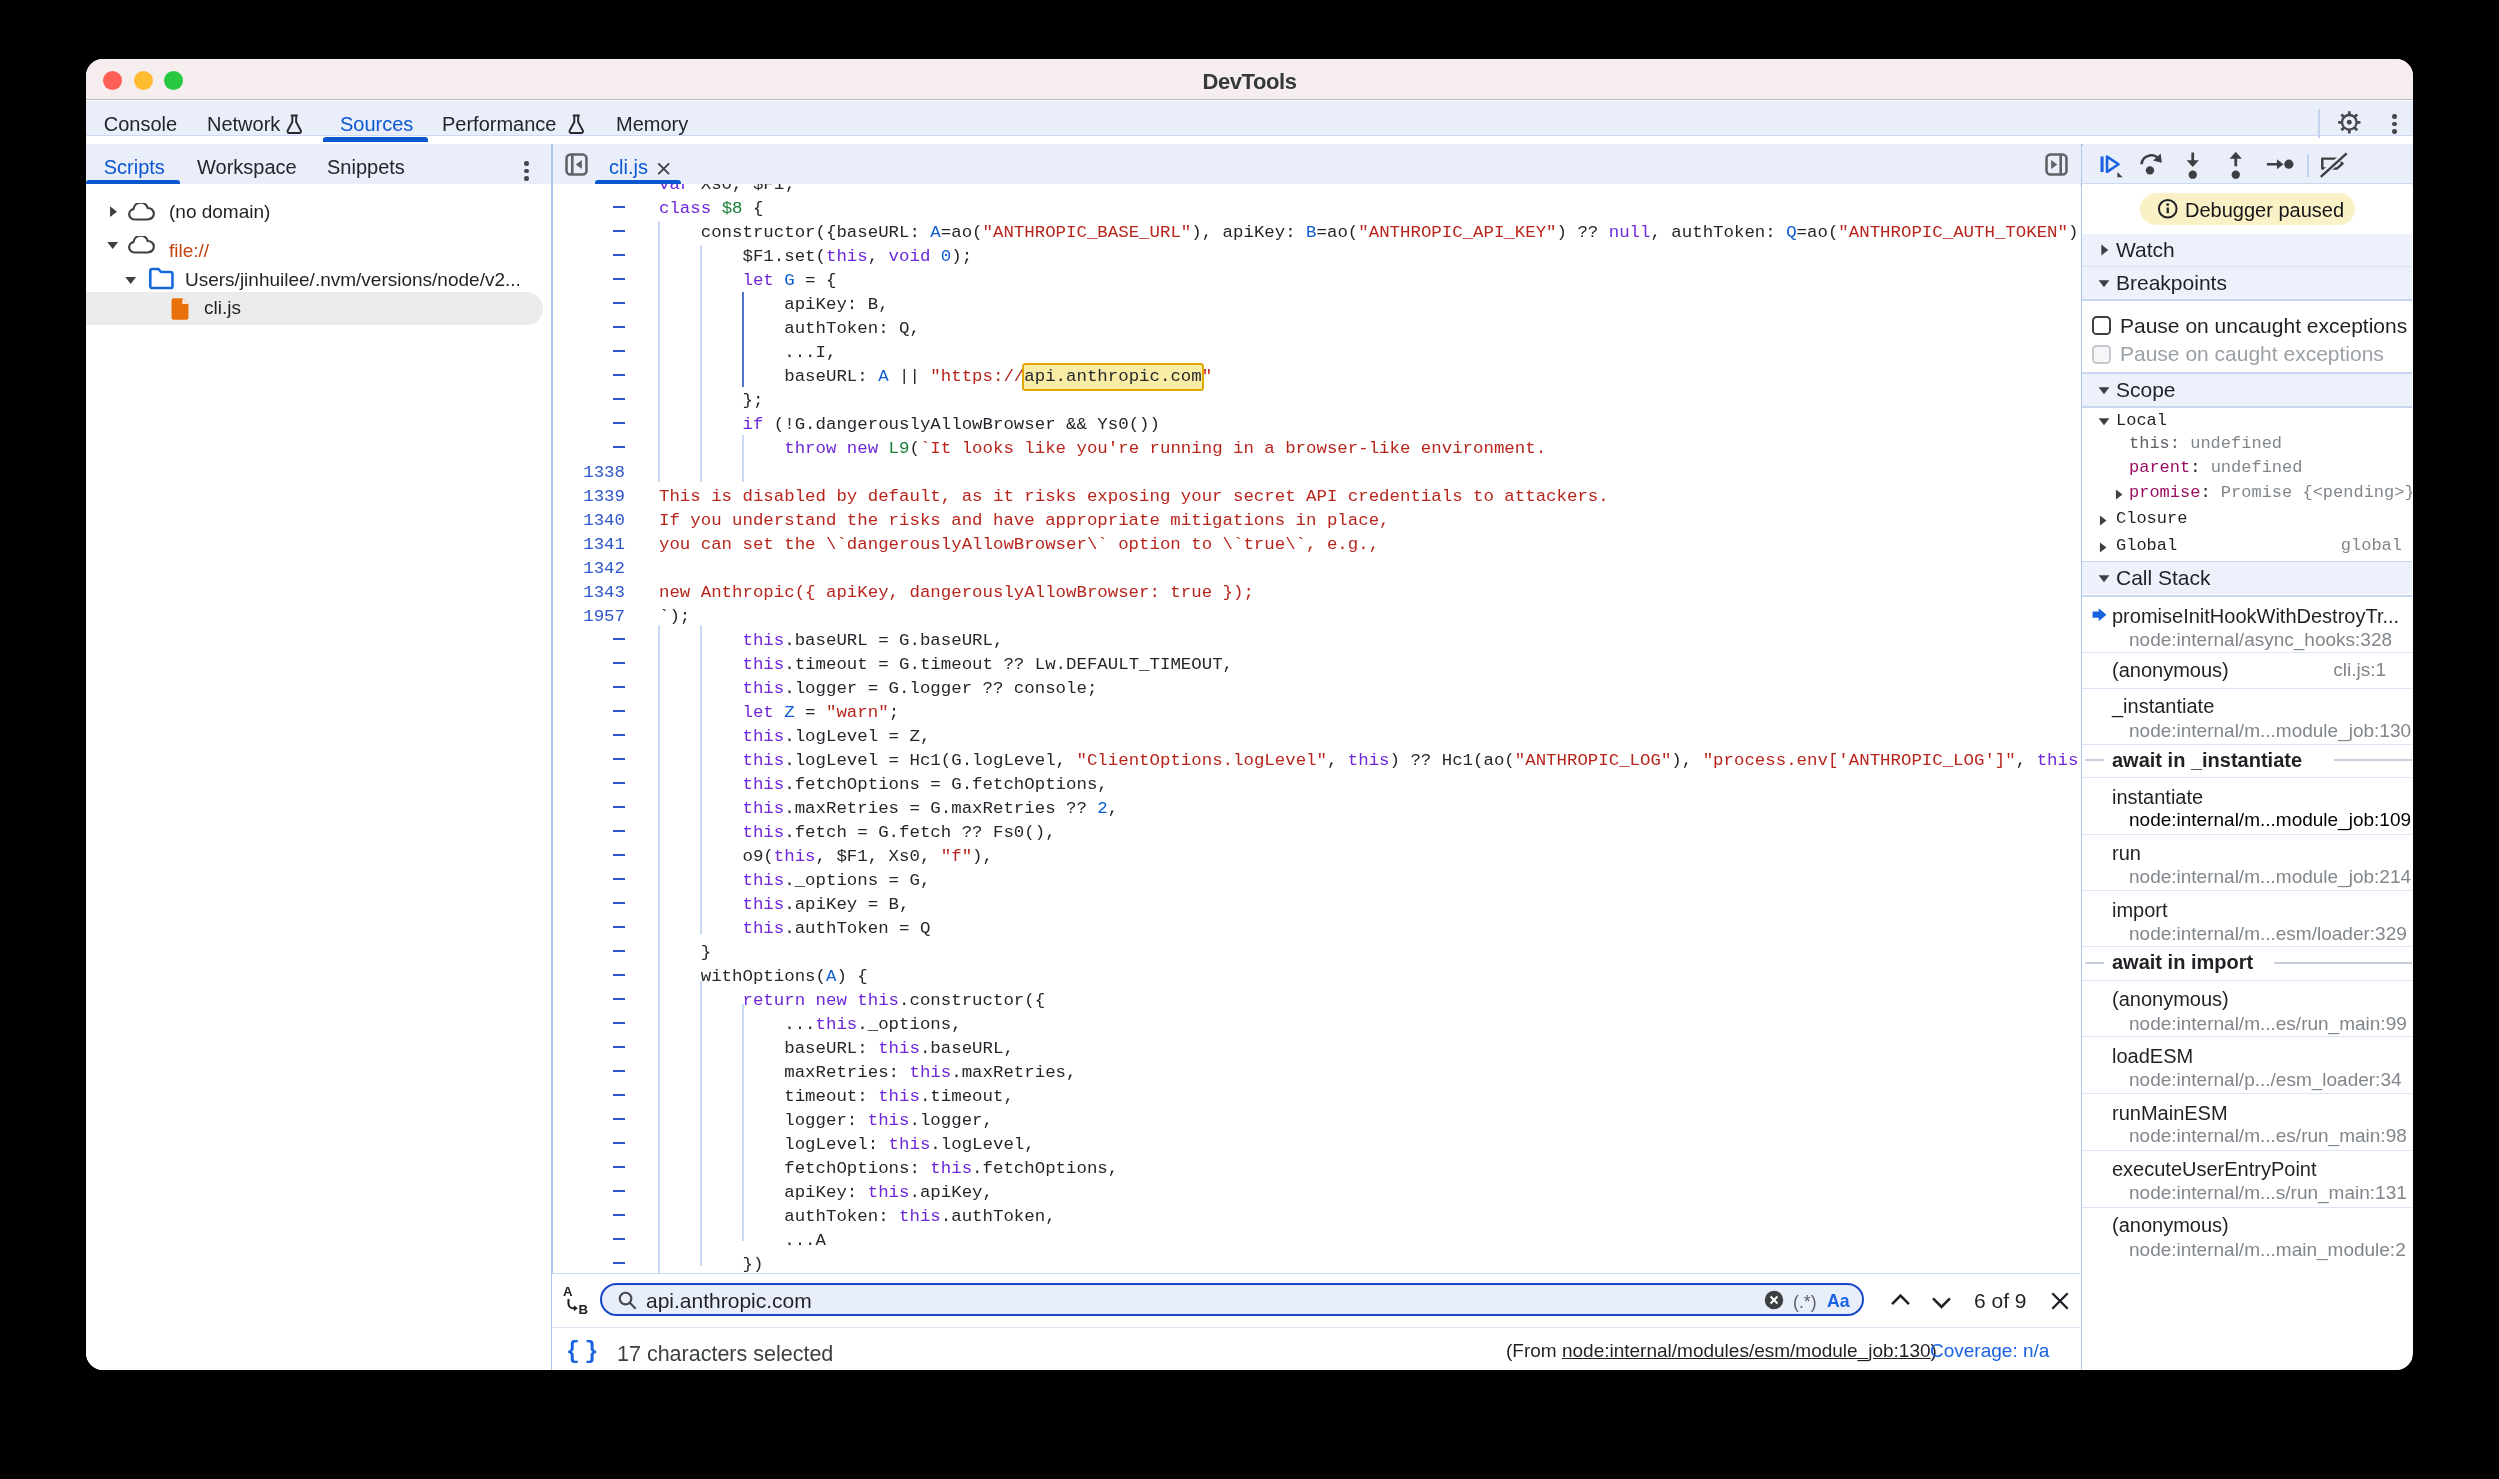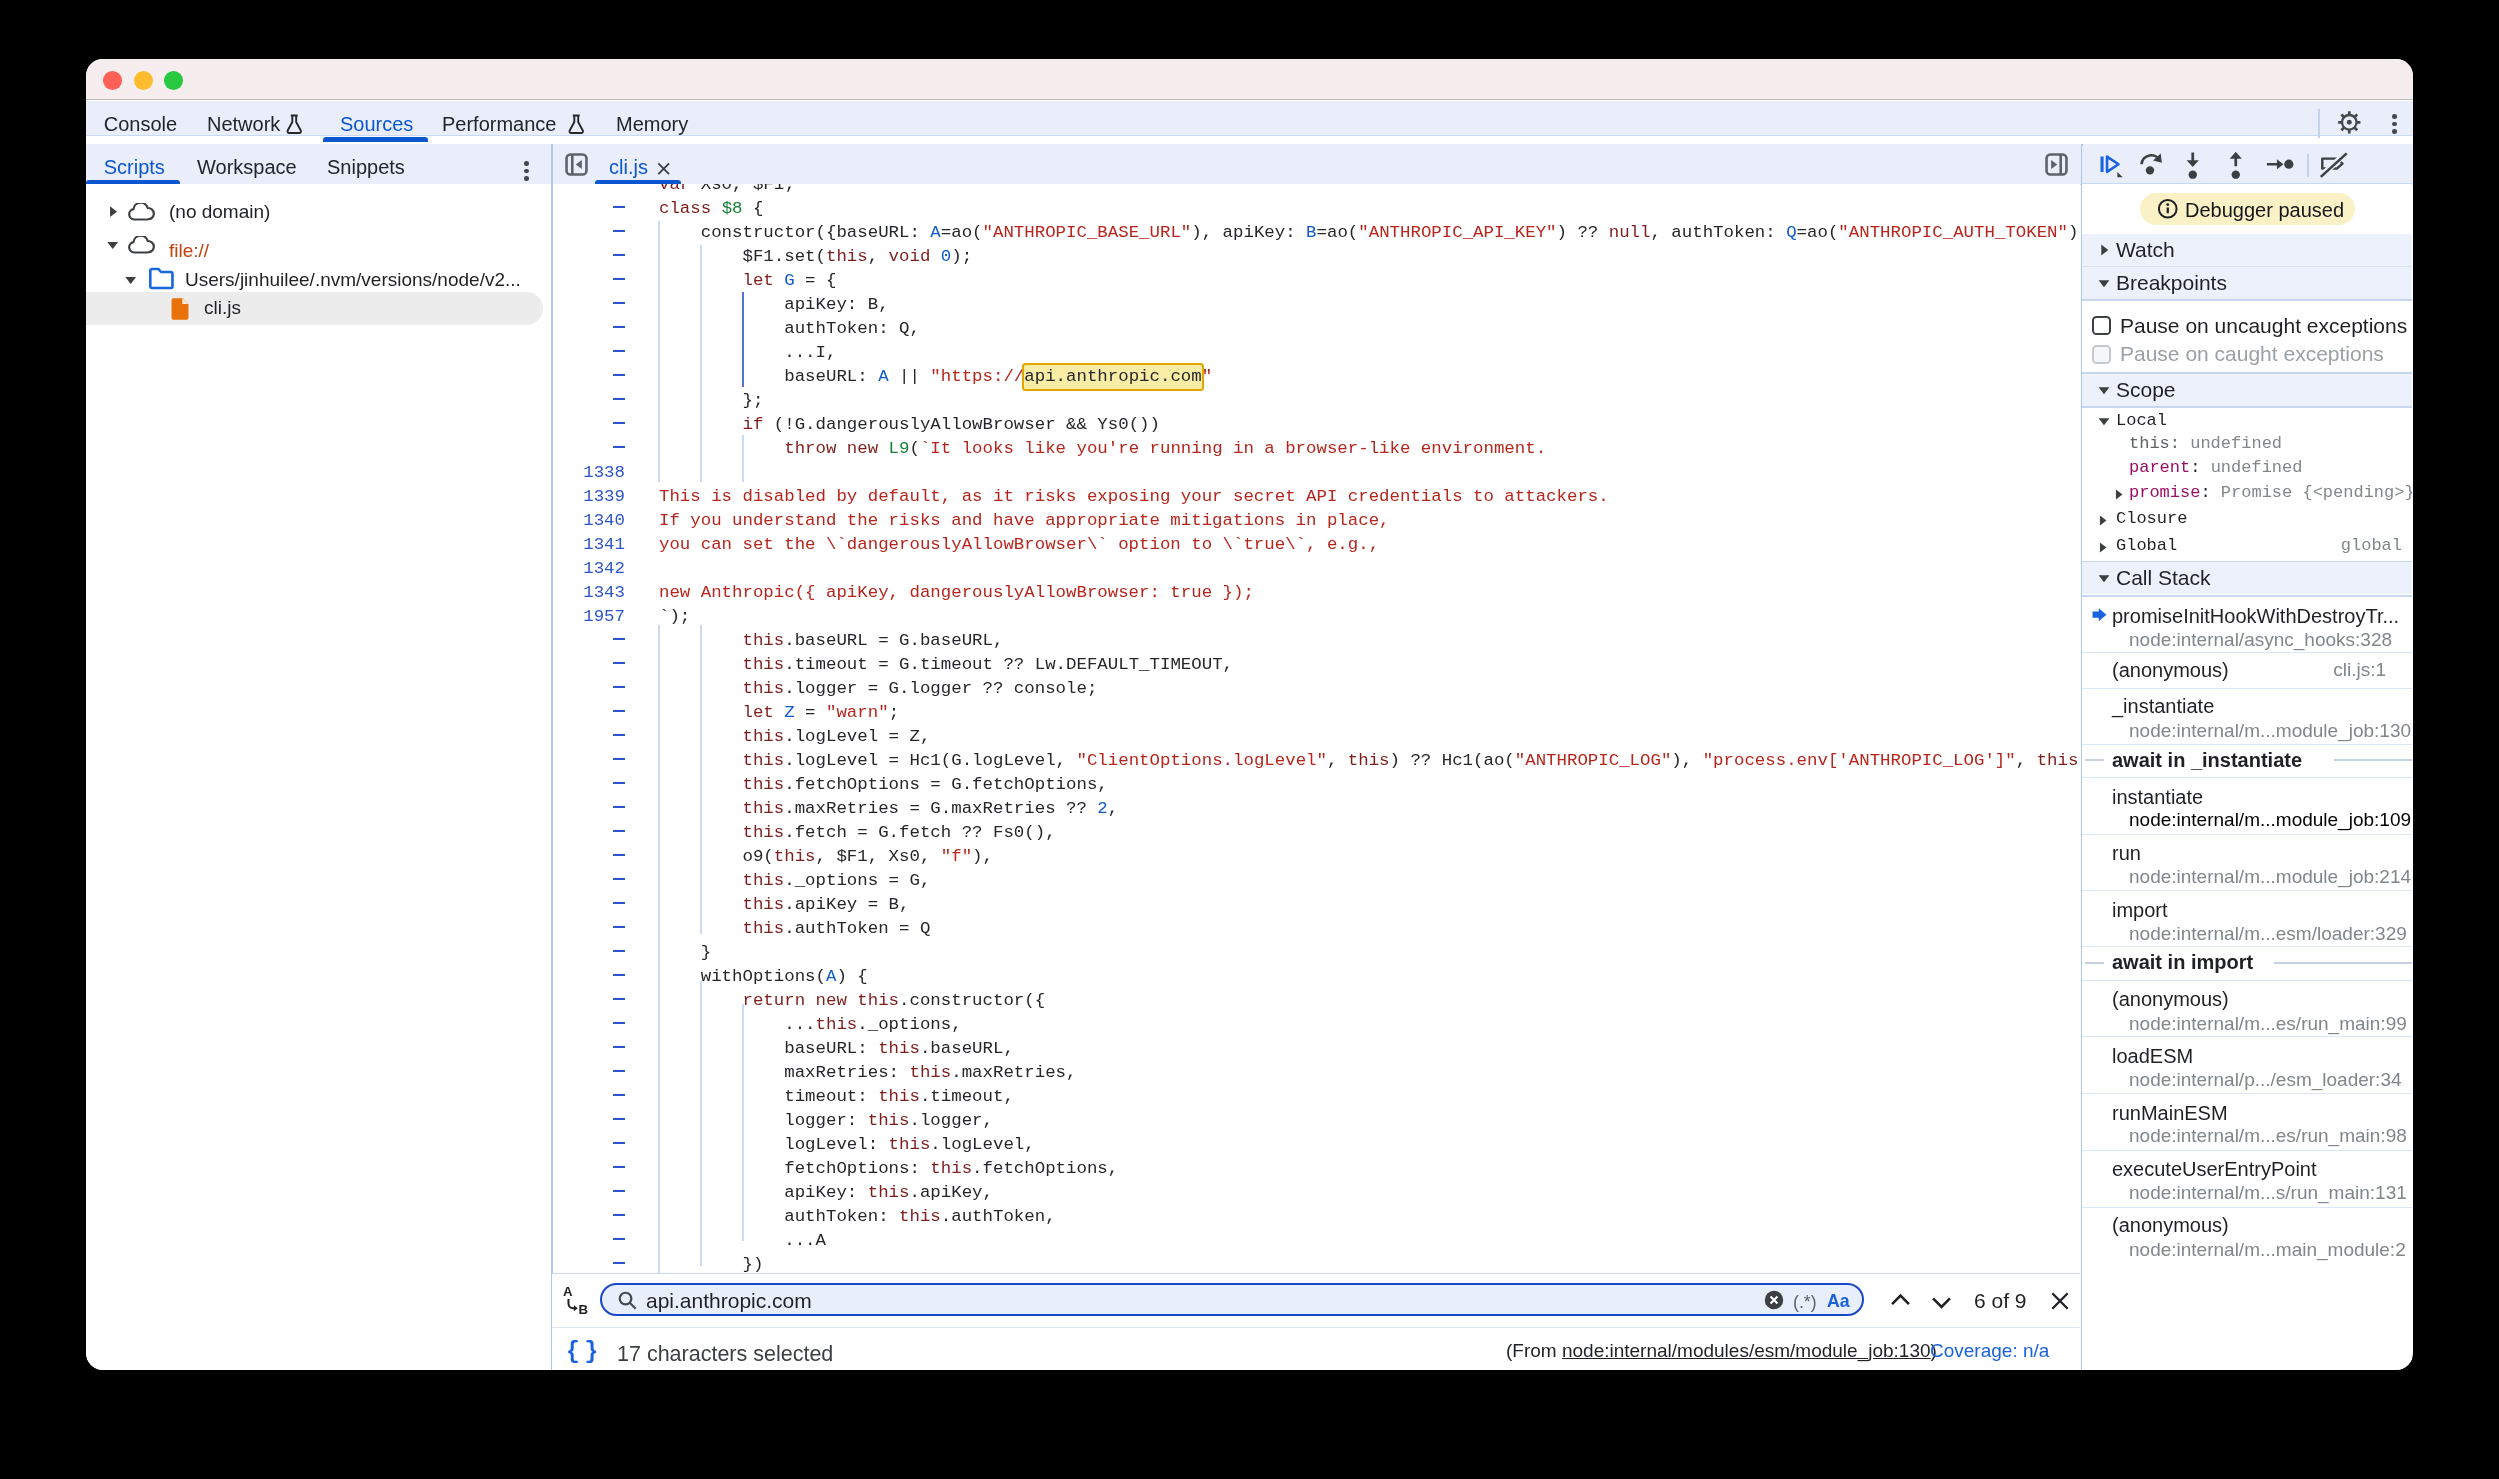--- a/index.html
+++ b/index.html
@@ -26,35 +26,36 @@
   #vd2 { position:absolute; left:1995px; top:85px; width:1.5px; height:1227px; background:#aec5f1; }
   #editor { position:absolute; left:466px; top:125px; width:1528px; height:1089px; background:#fff; overflow:hidden; }
   #rpanel { position:absolute; left:1996px; top:87px; width:330px; height:1224px; background:#fff; overflow:hidden; }
   
   #searchrow { position:absolute; left:466px; top:1214px; width:1528px; height:54px; background:#fff; border-top:1.5px solid #c9d8f1; }
   #statusrow { position:absolute; left:466px; top:1268px; width:1528px; height:43px; background:#fff; border-top:1.5px solid #dfe6f3; }
   #code { position:absolute; left:107px; top:-10.6px; font-family:"Liberation Mono",monospace;
           font-size:17.4px; line-height:24px; white-space:pre; color:#24262b; }
   #gutter { position:absolute; left:0px; top:-10.6px; width:73px; text-align:right;
             font-family:"Liberation Mono",monospace; font-size:17.4px; line-height:24px; color:#2d55cc; }
-  .k { color:#7f1d1d;margin-top:27px; }  
+  .k { color:#6d28d9;margin-top:27px; }  
   .s { color:#b7251c; }  
   .b { color:#0f5bd1; }  
   .g { color:#188038; }  
   .guide { position:absolute; width:1.5px; background:#c9daf3; }
   .dash { display:inline-block; width:12.3px; height:2.3px; background:#2d55cc; vertical-align:middle; margin-bottom:3.8px;}
   #hl { background:#f9eda6; outline:2.3px solid #e2a600; border-radius:1.5px; color:#26282c; padding:2.3px 0; }
 </style>
 </head>
 <body>
 <div id="win">
   <div id="titlebar">
     <div class="tl" style="left:17px; background:#fe5f57;"></div>
     <div class="tl" style="left:48px; background:#febc2e;"></div>
     <div class="tl" style="left:78px; background:#28c840;"></div>
+    <div id="title">DevTools</div>
   </div>
   <div id="row1">
     <div class="tab" style="left:17.7px; top:12.3px;">Console</div>
     <div class="tab" style="left:121px; top:12.3px;">Network</div>
     <svg class="abs" style="left:199px; top:13px;" width="18.5" height="20" viewBox="0 0 24 26">
       <path d="M7.5 2 h9 M9.5 2 v8.5 L3.5 21.5 a2.2 2.2 0 0 0 2 3.2 h13 a2.2 2.2 0 0 0 2-3.2 L14.5 10.5 V2" fill="none" stroke="#26282c" stroke-width="2.5"></path>
     </svg>
     <div class="tab tabsel" style="left:254px; top:12.3px;">Sources</div>
     <div class="under" style="left:237px; top:36px; width:105px;"></div>
     <div class="tab" style="left:356px; top:12.3px;">Performance</div>

